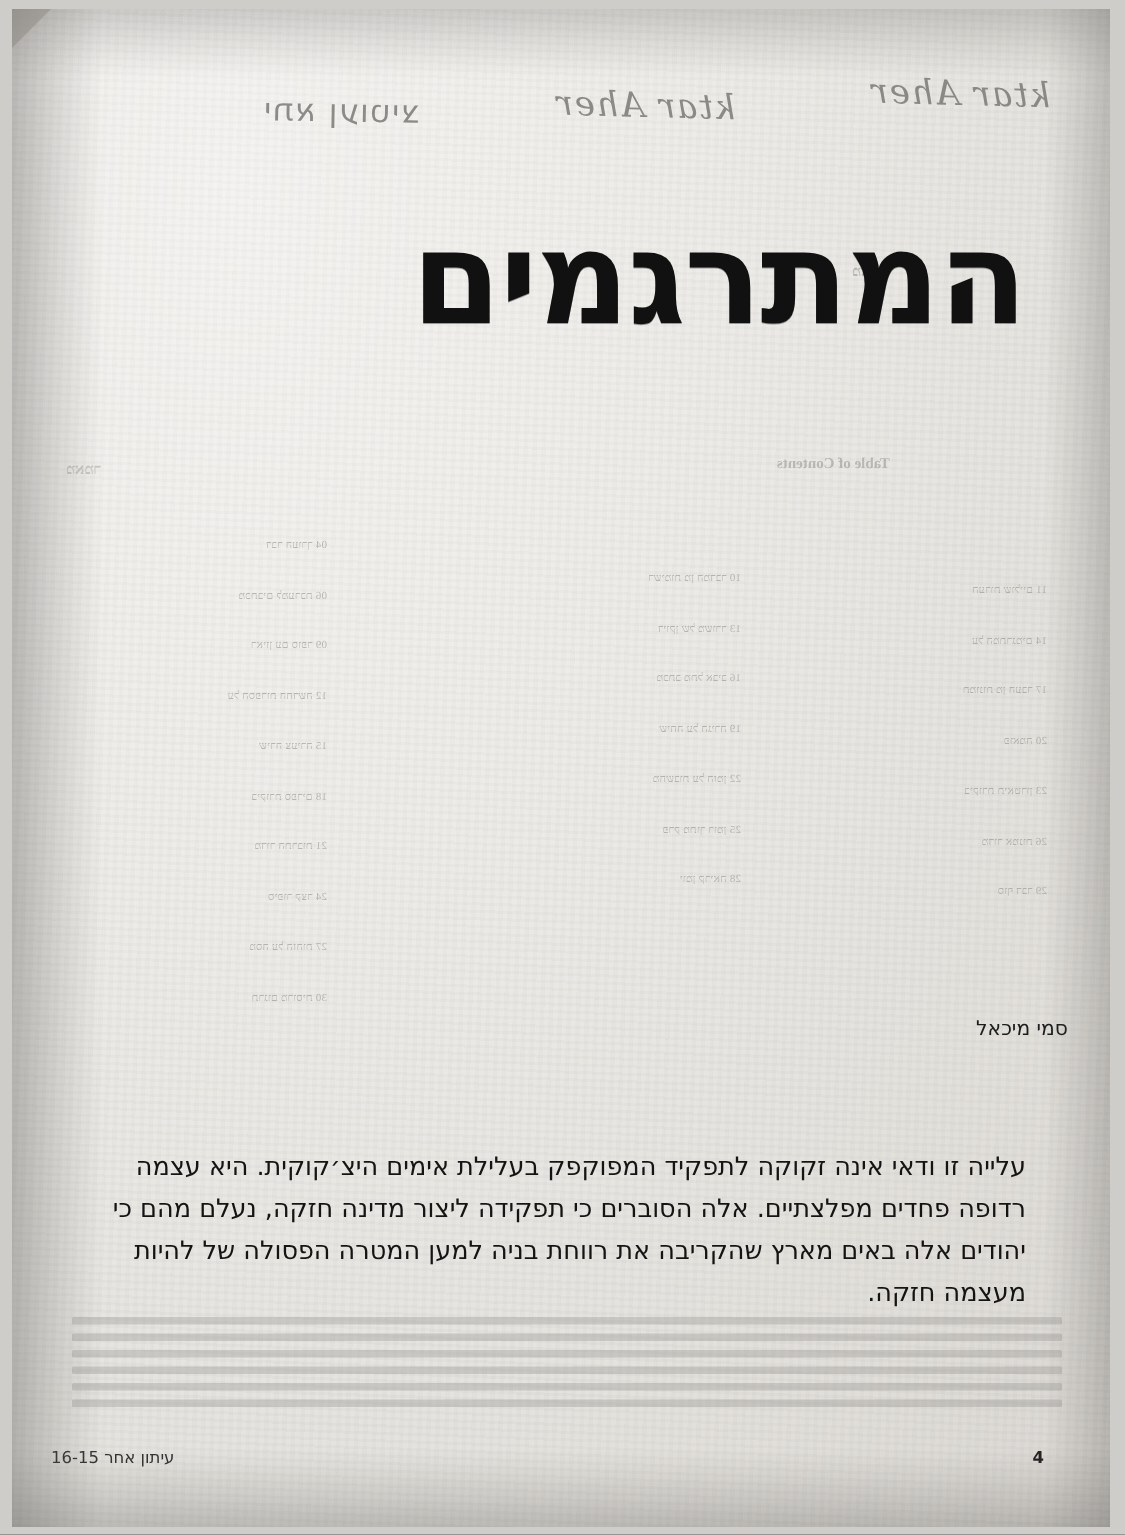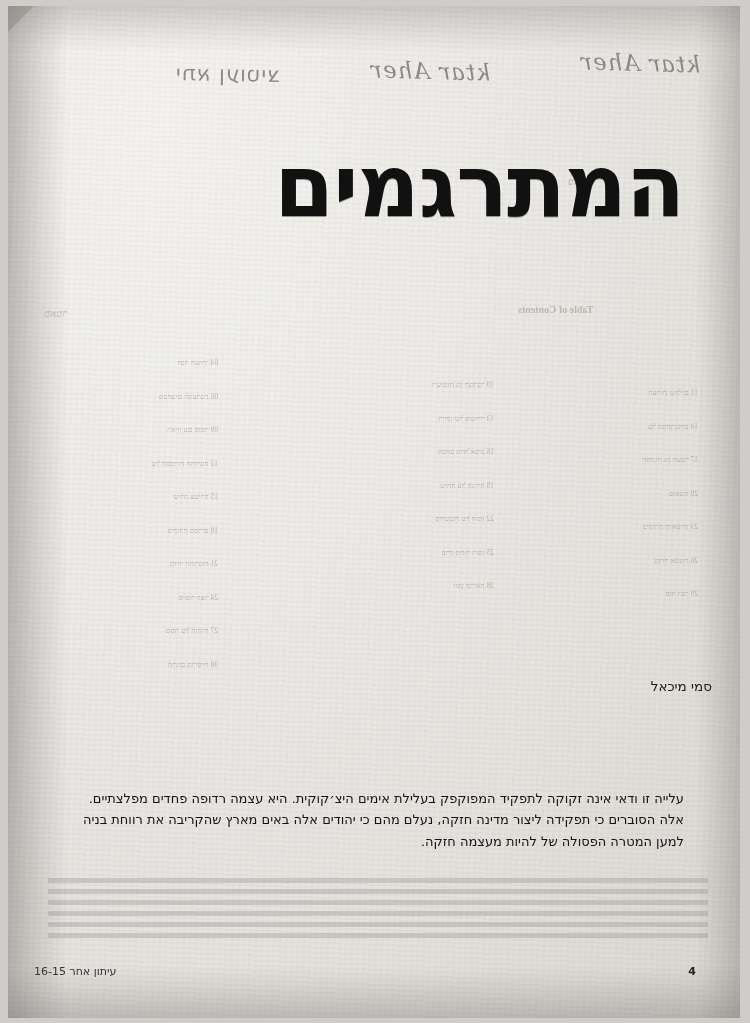--- a/index.html
+++ b/index.html
@@ -137,24 +137,23 @@
 
   
   .deck {
     position: absolute;
     right: 56px;
     top: 758px;
     width: 620px;
     direction: rtl;
     text-align: right;
     font-family: "DejaVu Sans", sans-serif;
-    font-size: 13px;
+    font-size: 17px;
     line-height: 1.65;
     color: #141414;
-    margin-top: 24px;
   }
 
   
   .footer-left {
     position: absolute;
     left: 26px;
     bottom: 40px;
     direction: rtl;
     font-family: "DejaVu Sans", sans-serif;
     font-size: 11px;

